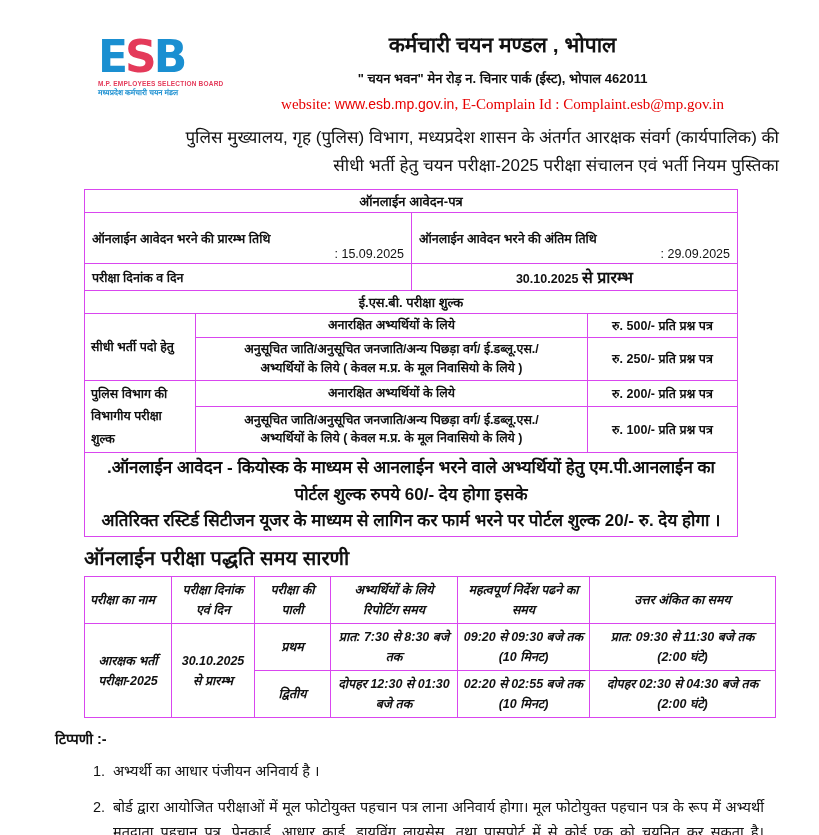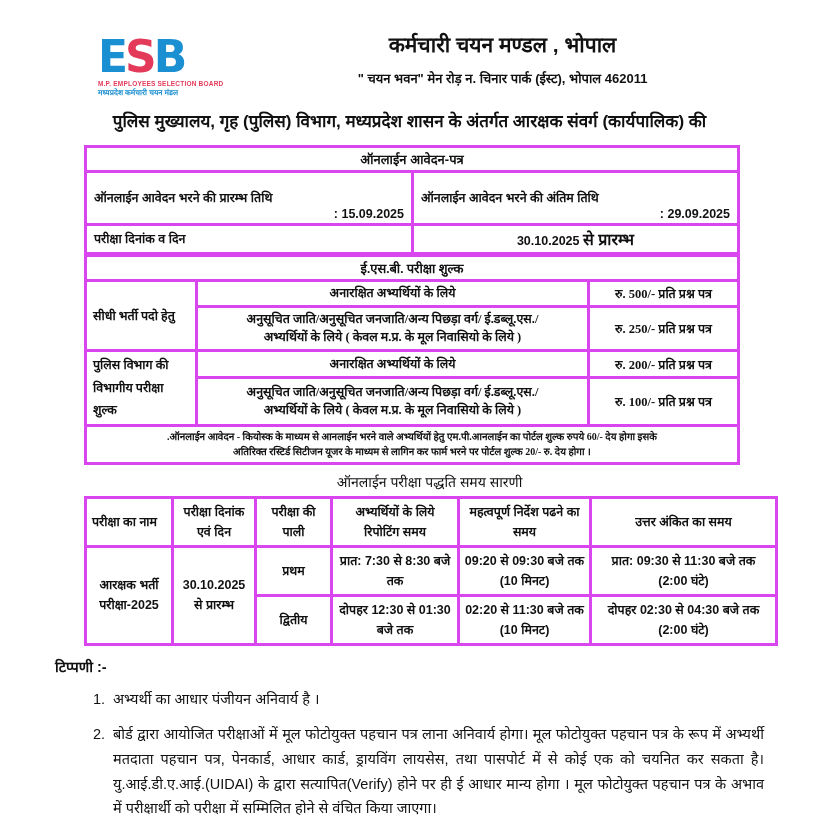--- a/index.html
+++ b/index.html
@@ -17,45 +17,45 @@
   .logo-cap1 { color:#e43a5a; font-size:6.5px; font-weight:bold; letter-spacing:0.2px; margin-top:2px; }
   .logo-cap2 { color:#1a8fd1; font-size:7.5px; font-weight:bold; }
   .header-text { flex:1; text-align:center; }
   .org-name { font-size:21px; font-weight:bold; margin-top:2px; }
   .org-address { font-size:13px; font-weight:bold; margin-top:11px; }
   .org-phone { font-size:13.5px; font-weight:bold; margin-top:10px; }
   .org-web { font-size:15px; margin-top:9px; color:#e60000;
     font-family:"Liberation Serif", serif; }
   .org-web .url { font-family:"Liberation Sans", sans-serif; font-size:14px; }
   
-  .main-title { text-align:center; font-weight:bold; font-size:17px;
+  .main-title { text-align:right; font-weight:normal; font-size:17px;
     line-height:1.65; margin-top:11px; padding:0 40px; }
   
   table { border-collapse:collapse; table-layout:fixed; }
-  td, th { border:3px solid #d946ef; font-size:12.5px; overflow:hidden; }
+  td, th { border:1px solid #d946ef; font-size:12.5px; overflow:hidden; }
   .tbl-head { text-align:center; font-weight:bold; font-size:13px; padding:2px 4px; }
   
   .app-table { width:653px; margin:9px 0 0 84px; }
   .app-table td { padding:2px 7px; font-weight:bold; height:21px; }
   .cell-split { display:flex; justify-content:space-between; align-items:center; }
   .lbl { font-weight:bold; white-space:nowrap; }
-  .val { font-weight:bold; white-space:nowrap;margin-top:32px; }
+  .val { font-weight:normal; white-space:nowrap;margin-top:32px; }
   .exam-start { text-align:center; }
   .exam-start .big { font-size:16px; font-weight:bold; }
   
   .fee-table { width:653px; margin:-1px 0 0 84px; }
-  .fee-table td { padding:2px 6px; font-weight:bold;font-family:Liberation Serif, serif; }
+  .fee-table td { padding:2px 6px; font-weight:bold; }
   .fee-group-label { text-align:left; padding-left:8px; }
   .fee-desc { text-align:center; white-space:pre-line; line-height:1.5; }
   .fee-amt { text-align:center; white-space:nowrap; }
-  .fee-note { text-align:center; white-space:pre-line; line-height:1.55; font-size:10px; padding:4px 6px; }
-  
-  .schedule-title { width:691px; margin:7px 0 0 84px; text-align:center;
-    font-weight:normal; font-size:14px; }
-  .sch-table { width:691px; margin:5px 0 0 84px; }
+  .fee-note { text-align:center; white-space:pre-line; line-height:1.55; font-size:17px; padding:4px 6px; }
+  
+  .schedule-title { width:691px; margin:7px 0 0 84px; text-align:left;
+    font-weight:bold; font-size:20px; }
+  .sch-table { width:691px; margin:5px 0 0 84px;font-style:italic; }
   .sch-table td { text-align:center; font-weight:bold; white-space:pre-line;
     line-height:1.6; padding:3px 2px; }
   .sch-table .hdr td { font-size:12.5px; }
   
   .notes { margin:10px 55px 0 55px; font-size:14.5px; }
   .notes-heading { font-weight:bold; font-size:14.5px; }
   .notes ol { margin-top:11px; padding-left:54px; }
   .notes li { margin-bottom:11px; text-align:justify; line-height:1.7; padding-left:4px; }
 </style>
 </head>
@@ -65,25 +65,27 @@
 
   <div class="header">
     <div class="logo-box">
       <div class="logo-letters"><span class="blue">E</span><span class="red">S</span><span class="blue">B</span></div>
       <div class="logo-cap1">M.P. EMPLOYEES SELECTION BOARD</div>
       <div class="logo-cap2">मध्यप्रदेश कर्मचारी चयन मंडल</div>
     </div>
     <div class="header-text">
       <div class="org-name">कर्मचारी चयन मण्डल , भोपाल</div>
       <div class="org-address">" चयन भवन" मेन रोड़ न. चिनार पार्क (ईस्ट), भोपाल 462011</div>
+      <div class="org-web"><span>website: </span><span class="url">www.esb.mp.gov.in</span><span>,  E-Complain Id : Complaint.esb@mp.gov.in</span></div>
     </div>
   </div>
 
   <div class="main-title">
     <div>पुलिस मुख्यालय, गृह (पुलिस) विभाग, मध्यप्रदेश शासन के अंतर्गत आरक्षक संवर्ग (कार्यपालिक) की</div>
+    <div>सीधी भर्ती हेतु चयन परीक्षा-2025 परीक्षा संचालन एवं भर्ती नियम पुस्तिका</div>
   </div>
 
   <table class="app-table">
     <colgroup>
         <col style="width:327px">
         <col style="width:326px">
       </colgroup>
     <tbody>
         <tr>
       <td colspan="2" class="tbl-head">ऑनलाईन आवेदन-पत्र</td>
@@ -182,21 +184,21 @@
 तक</td>
       <td>09:20 से 09:30 बजे तक
 (10 मिनट)</td>
       <td>प्रात: 09:30 से 11:30 बजे तक
 (2:00 घंटे)</td>
     </tr>
     <tr>
       <td style="height:43px;">द्वितीय</td>
       <td>दोपहर 12:30 से 01:30
 बजे तक</td>
-      <td>02:20 से 11:30 बजे तक
+      <td>02:20 से 02:55 बजे तक
 (10 मिनट)</td>
       <td>दोपहर 02:30 से 04:30 बजे तक
 (2:00 घंटे)</td>
     </tr>
   </tbody>
     </table>
 
   <div class="notes">
     <div class="notes-heading">टिप्पणी :-</div>
     <ol>

